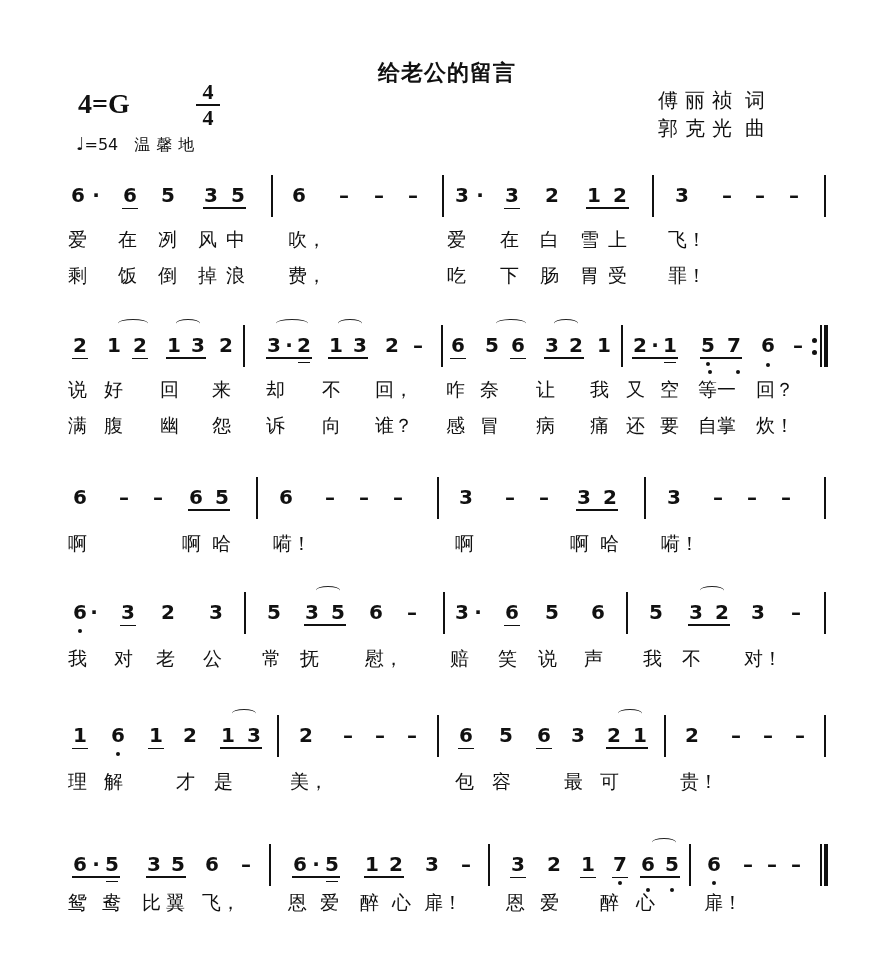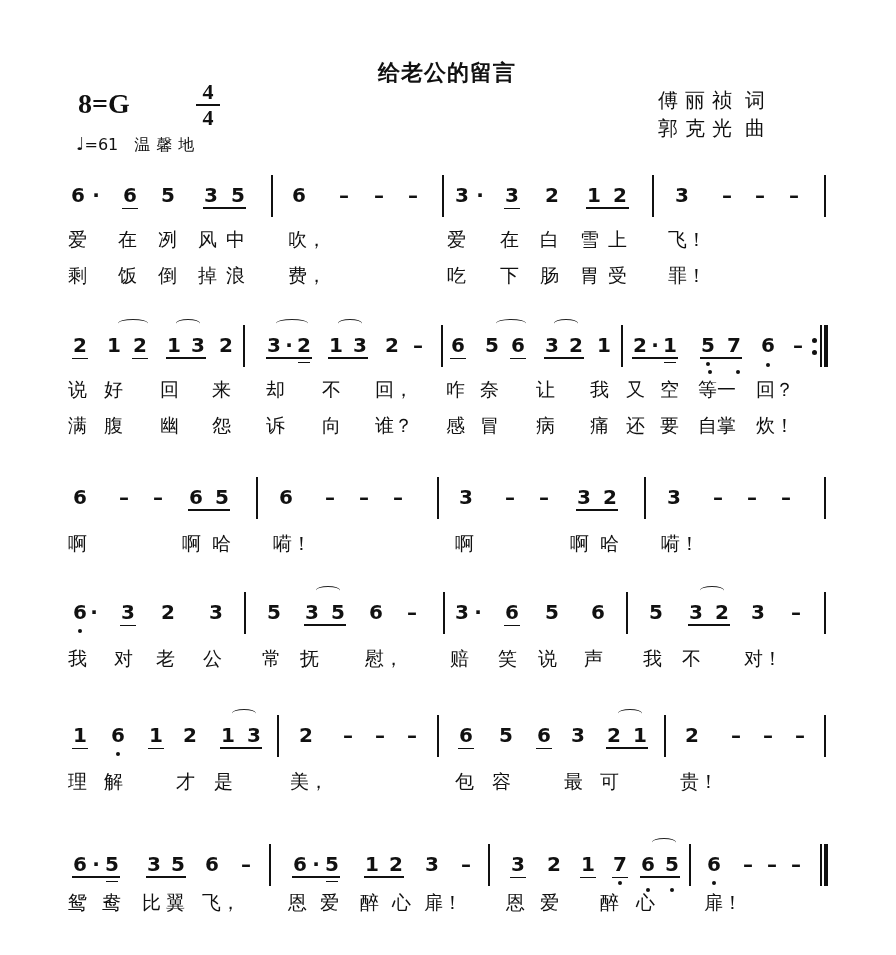--- a/index.html
+++ b/index.html
@@ -26,28 +26,28 @@
   .slur { position: absolute; height: 8px; border-top: 1.5px solid #222; border-radius: 50% 50% 0 0; }
   .barline { position: absolute; width: 2px; background: #111; }
   .dbl { position: absolute; width: 4px; background: #111; }
   .rdot { position: absolute; width: 5px; height: 5px; border-radius: 3px; background: #111; }
   .lyr { position: absolute; font-size: 19px; white-space: nowrap; }
 </style>
 </head>
 <body>
 
 <div class="abs title">给老公的留言</div>
-<div class="abs key">8=G</div>
+<div class="abs key">4=G</div>
 <div class="abs timesig">
   <span>4</span>
   <span class="bar"></span>
   <span>4</span>
 </div>
 <div class="abs tempo">
-  <span class="note">♩</span><span>=61</span><span class="expr">温馨地</span>
+  <span class="note">♩</span><span>=54</span><span class="expr">温馨地</span>
 </div>
 <div class="abs credits">
   <div><span>傅丽祯</span><span class="role">词</span></div>
   <div><span>郭克光</span><span class="role">曲</span></div>
 </div>
 
 <div class="system" style="top:183px;">
   <div class="notes-row">
     <span class="n" style="left:70px">6</span>
     <span class="n" style="left:88px">·</span>

